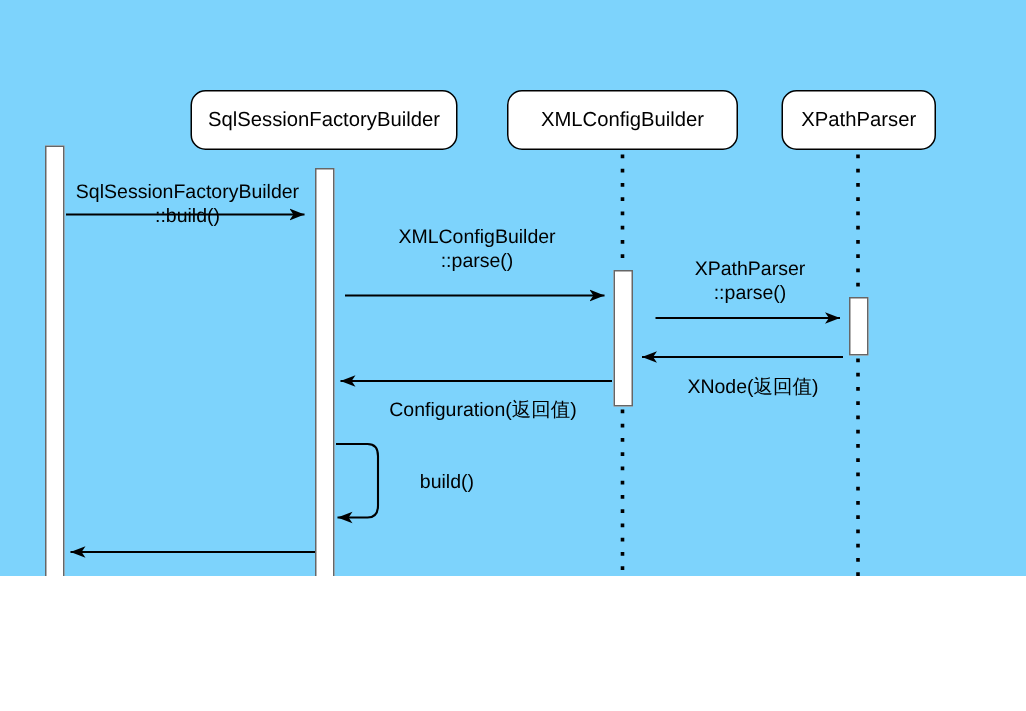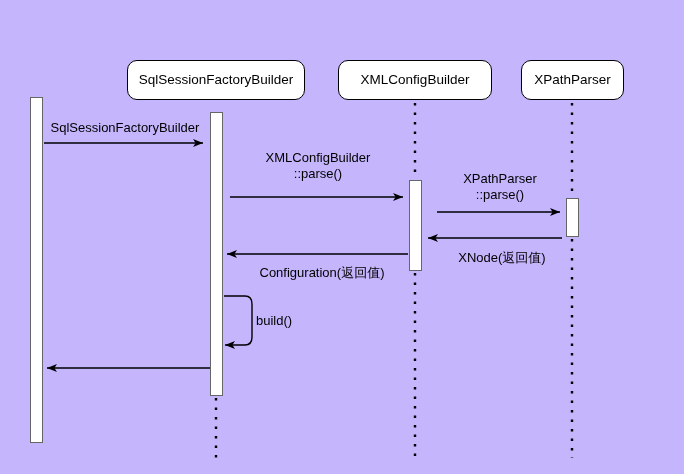--- a/index.html
+++ b/index.html
@@ -6,22 +6,22 @@
     margin: 0;
     padding: 0;
     background: #ffffff;
   }
   body {
     font-family: "Liberation Sans", "DejaVu Sans", sans-serif;
   }
   #canvas {
     position: relative;
     width: 684px;
-    height: 474px;
-    background: #c4b5fd;
+    height: 384px;
+    background: #7dd3fc;
     overflow: hidden;
   }
   svg.diagram {
     position: absolute;
     left: 0;
     top: 0;
     width: 684px;
     height: 474px;
   }
   .lifeline-box {
@@ -42,21 +42,21 @@
   }
   .msg-label {
     position: absolute;
     font-size: 13px;
     color: #000000;
     line-height: 1.25;
     white-space: nowrap;
     text-align: center;
   }
   .msg-label.left {
-    text-align: left;
+    text-align: right;
   }
   .activation {
     position: absolute;
     box-sizing: border-box;
     background: #ffffff;
     border: 1.3px solid #666666;
   }
 </style>
 </head>
 <body>
@@ -118,20 +118,21 @@
   </div>
   <div class="lifeline-box" style="left:338px; top:60px; width:154px; height:40px;">
     <span class="lifeline-box-label">XMLConfigBuilder</span>
   </div>
   <div class="lifeline-box" style="left:521px; top:60px; width:103px; height:40px;">
     <span class="lifeline-box-label">XPathParser</span>
   </div>
 
   <div class="msg-label" style="left:42px; top:120px; width:166px;">
     <div>SqlSessionFactoryBuilder</div>
+    <div>::build()</div>
   </div>
 
   <div class="msg-label" style="left:232px; top:150px; width:172px;">
     <div>XMLConfigBuilder</div>
     <div>::parse()</div>
   </div>
 
   <div class="msg-label" style="left:438px; top:171px; width:124px;">
     <div>XPathParser</div>
     <div>::parse()</div>

